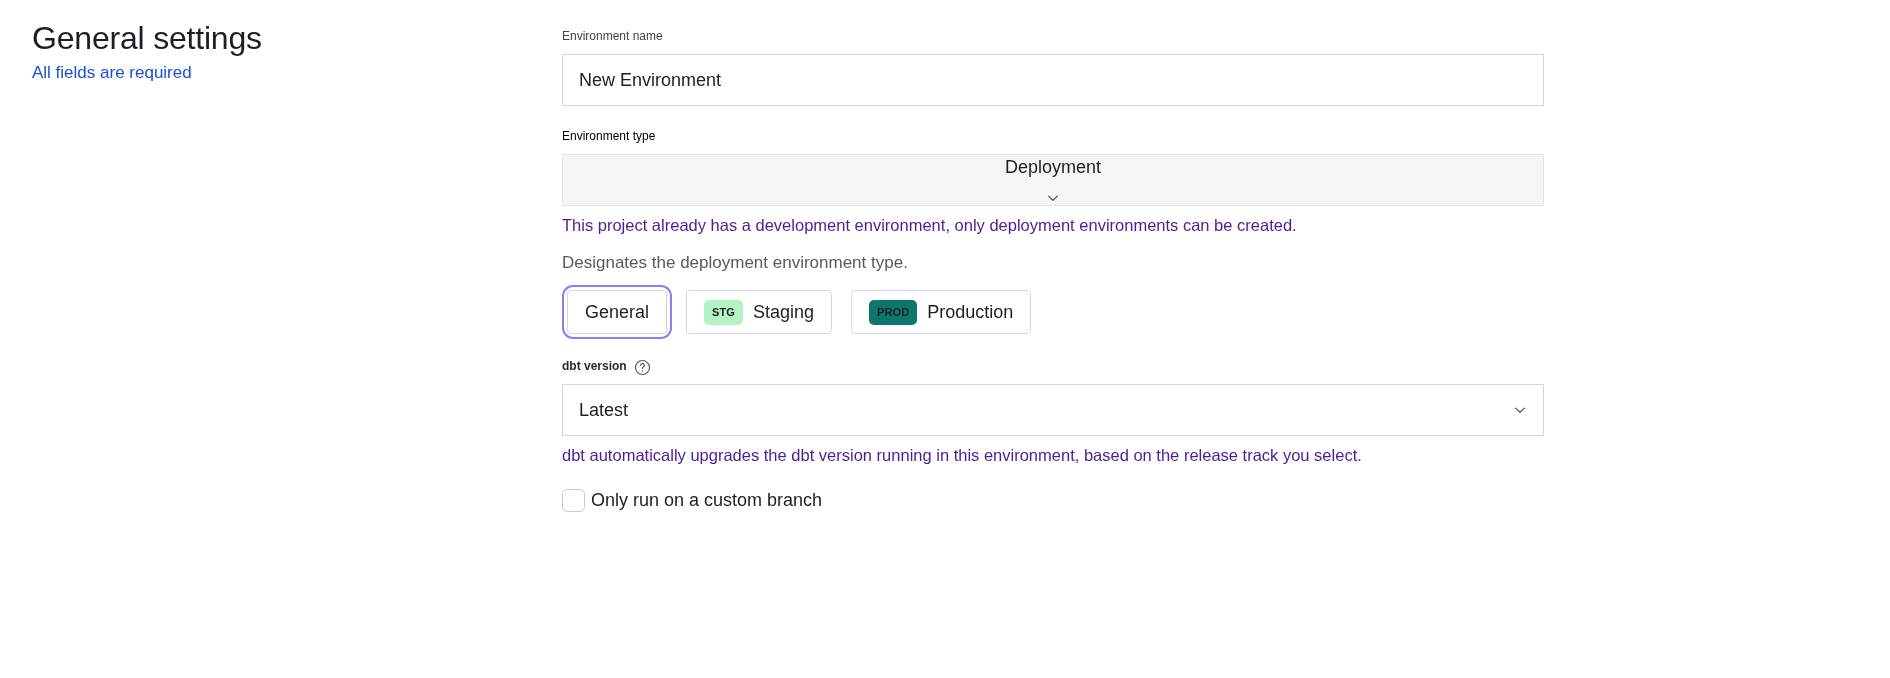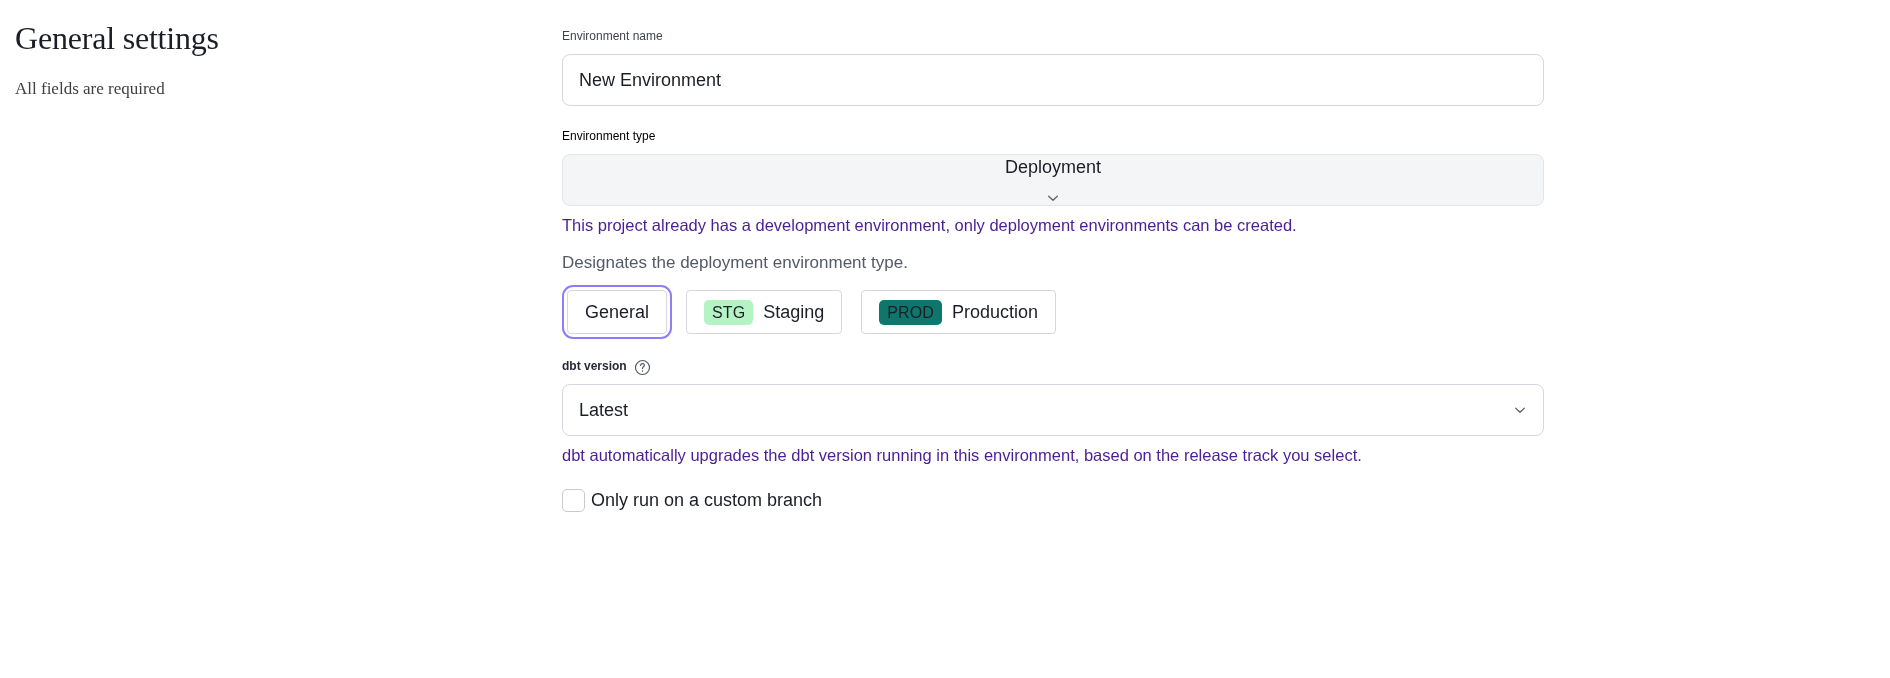--- a/index.html
+++ b/index.html
@@ -17,38 +17,37 @@
   .page {
     position: relative;
     width: 1890px;
     height: 678px;
     background: #ffffff;
   }
 
   
   .left-col {
     position: absolute;
-    left: 15px;
+    left: 32px;
     top: 18px;
     width: 520px;
-    font-family: Liberation Serif, serif;
   }
   .page-title {
     font-size: 32px;
     line-height: 40px;
     font-weight: 400;
     color: #1c1e27;
     letter-spacing: -0.2px;
     margin: 0;
   }
   .page-subtitle {
     font-size: 17px;
     line-height: 24px;
-    color: #404040;
-    margin-top: 19px;
+    color: #1d4ed8;
+    margin-top: 3px;
   }
 
   
   .form-col {
     position: absolute;
     left: 562px;
     top: 24px;
     width: 982px;
   }
 
@@ -74,21 +73,21 @@
     flex: 0 0 auto;
     position: relative;
     top: 1px;
   }
   .help-icon svg { display: block; }
 
   .control {
     width: 100%;
     height: 52px;
     border: 1px solid #d4d7de;
-    border-radius: 8px;
+    border-radius: 0;
     background: #ffffff;
     display: flex;
     align-items: center;
     padding: 0 16px;
     font-size: 18px;
     line-height: 24px;
     color: #1c1e27;
     margin-top: 6px;
   }
   .control.disabled {
@@ -151,22 +150,22 @@
     white-space: nowrap;
     cursor: pointer;
   }
   .badge {
     display: inline-flex;
     align-items: center;
     justify-content: center;
     height: 25px;
     padding: 0 8px;
     border-radius: 5px;
-    font-size: 16px;
-    font-weight: 400;
+    font-size: 11px;
+    font-weight: 700;
     line-height: 25px;
     color: #1c1e27;
     letter-spacing: 0.1px;
   }
   .badge.stg { background: #b5f2c4; }
   .badge.prod { background: #0f766e; }
 
   
   .checkbox-row {
     display: flex;

